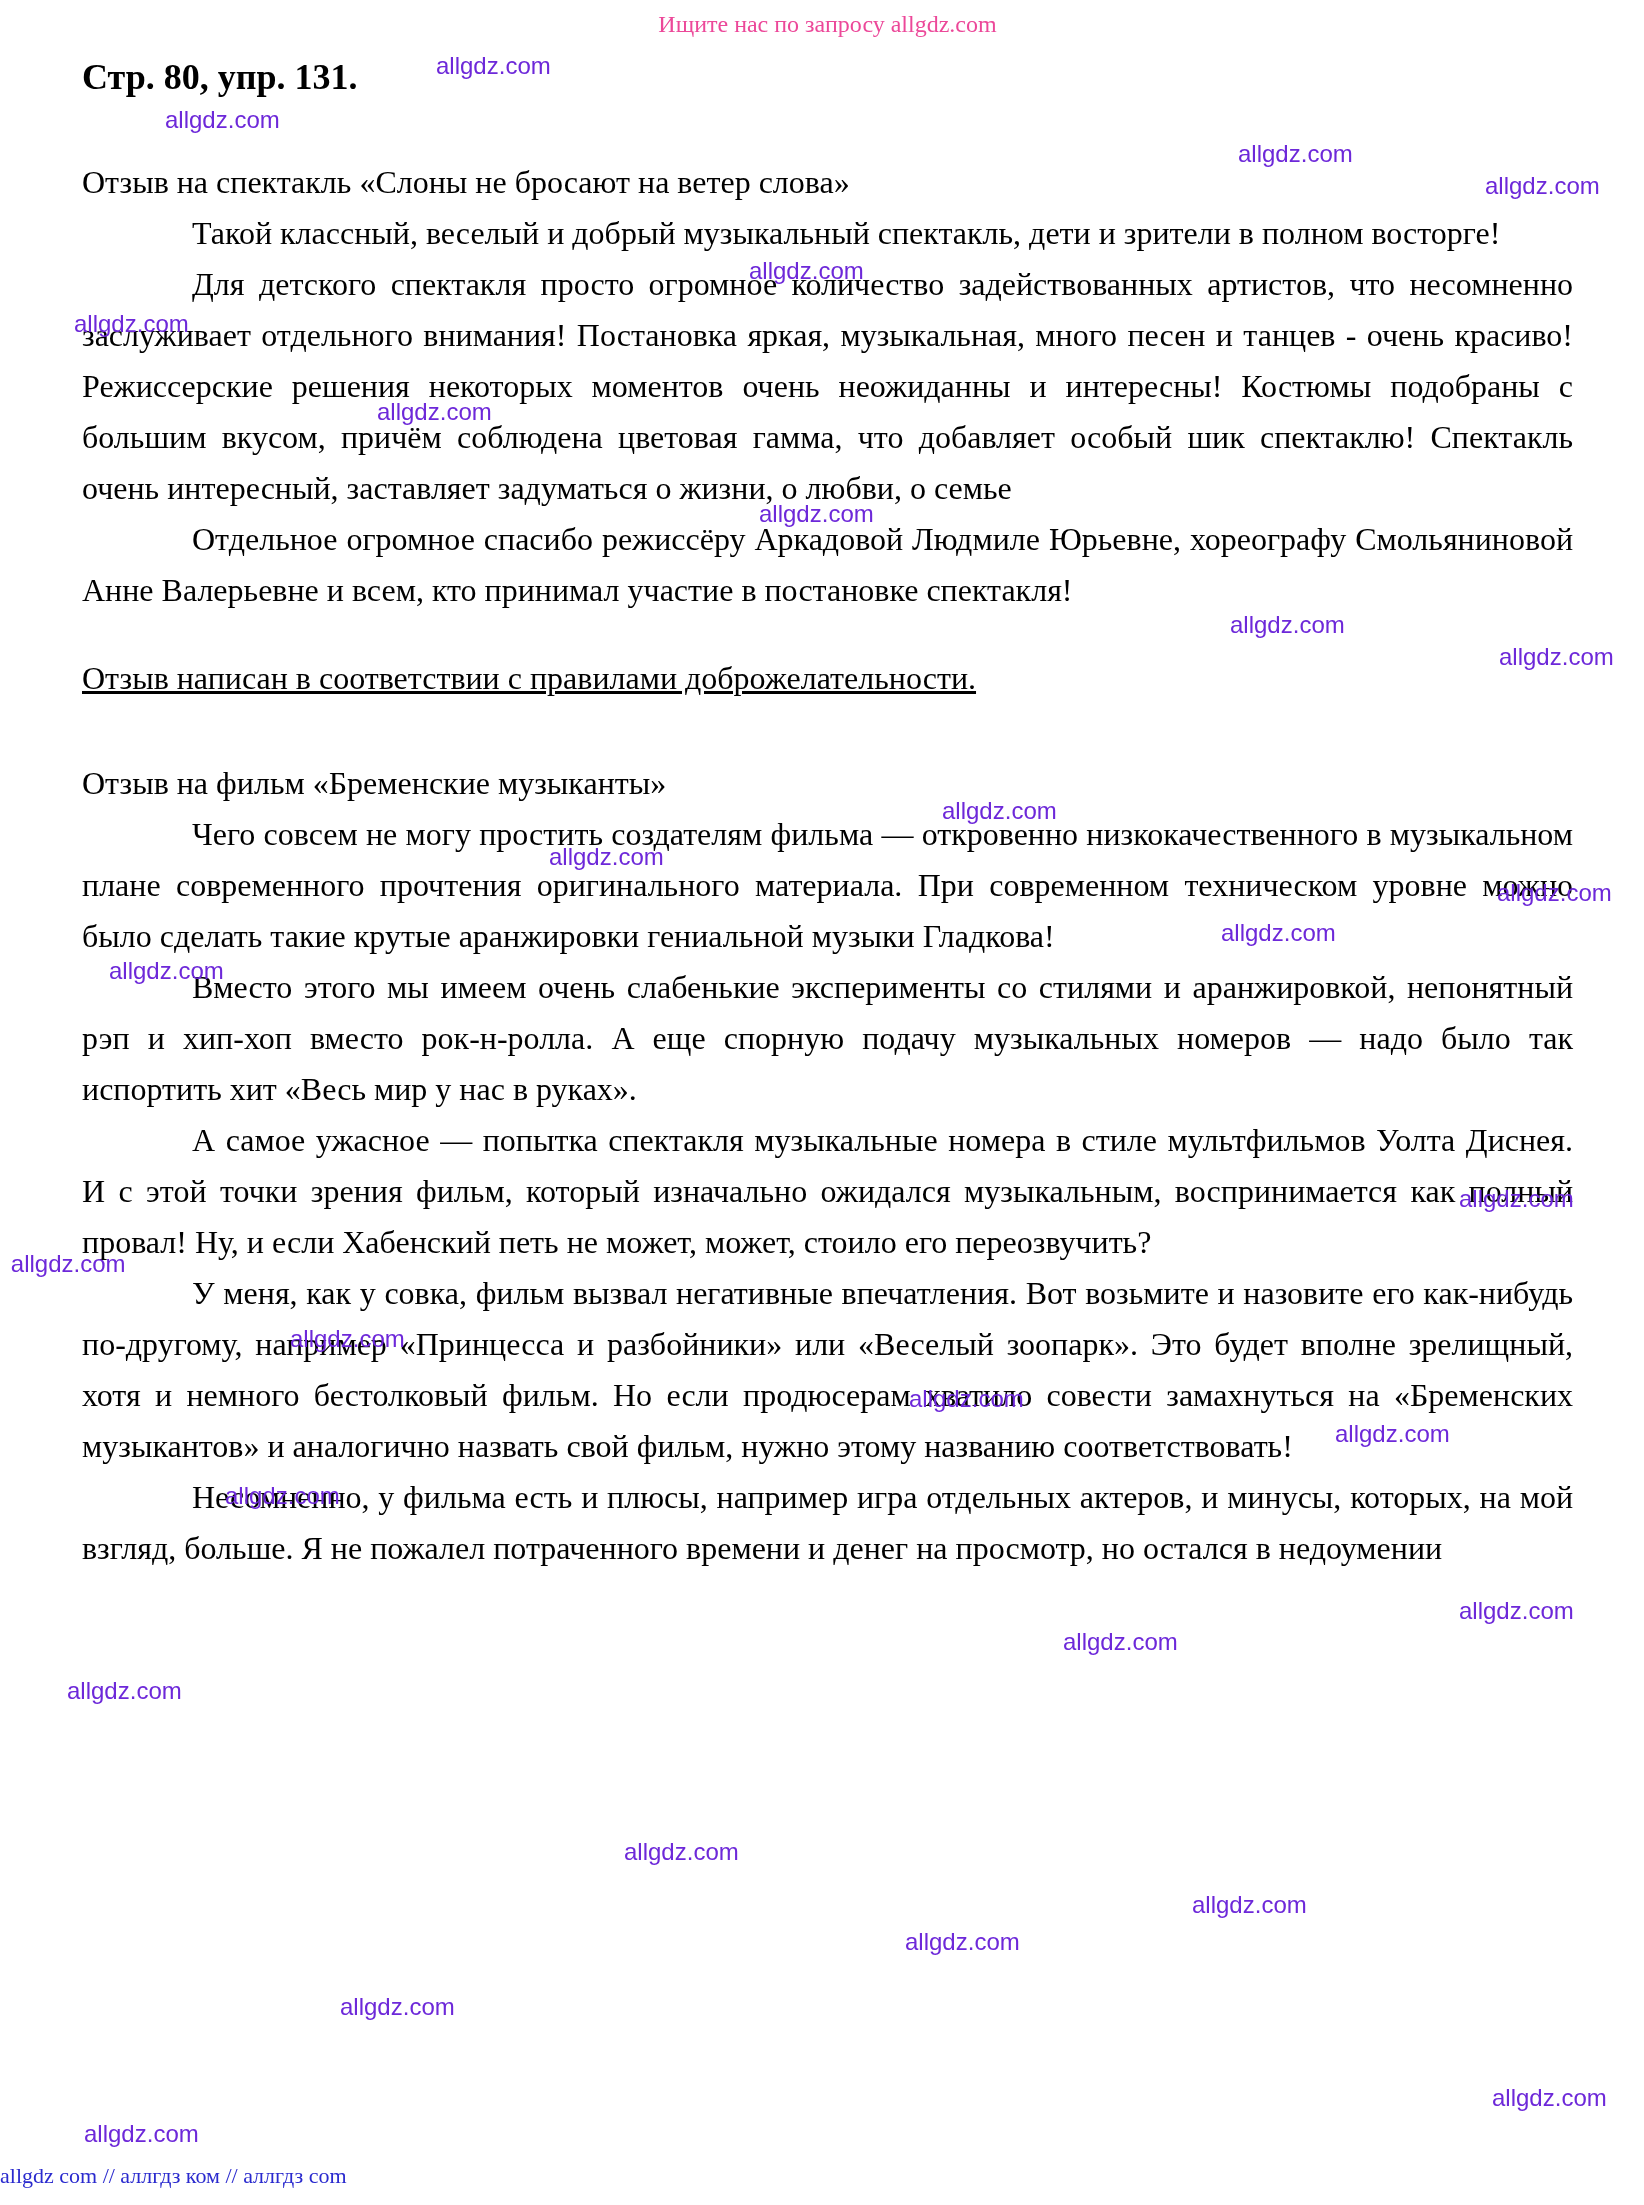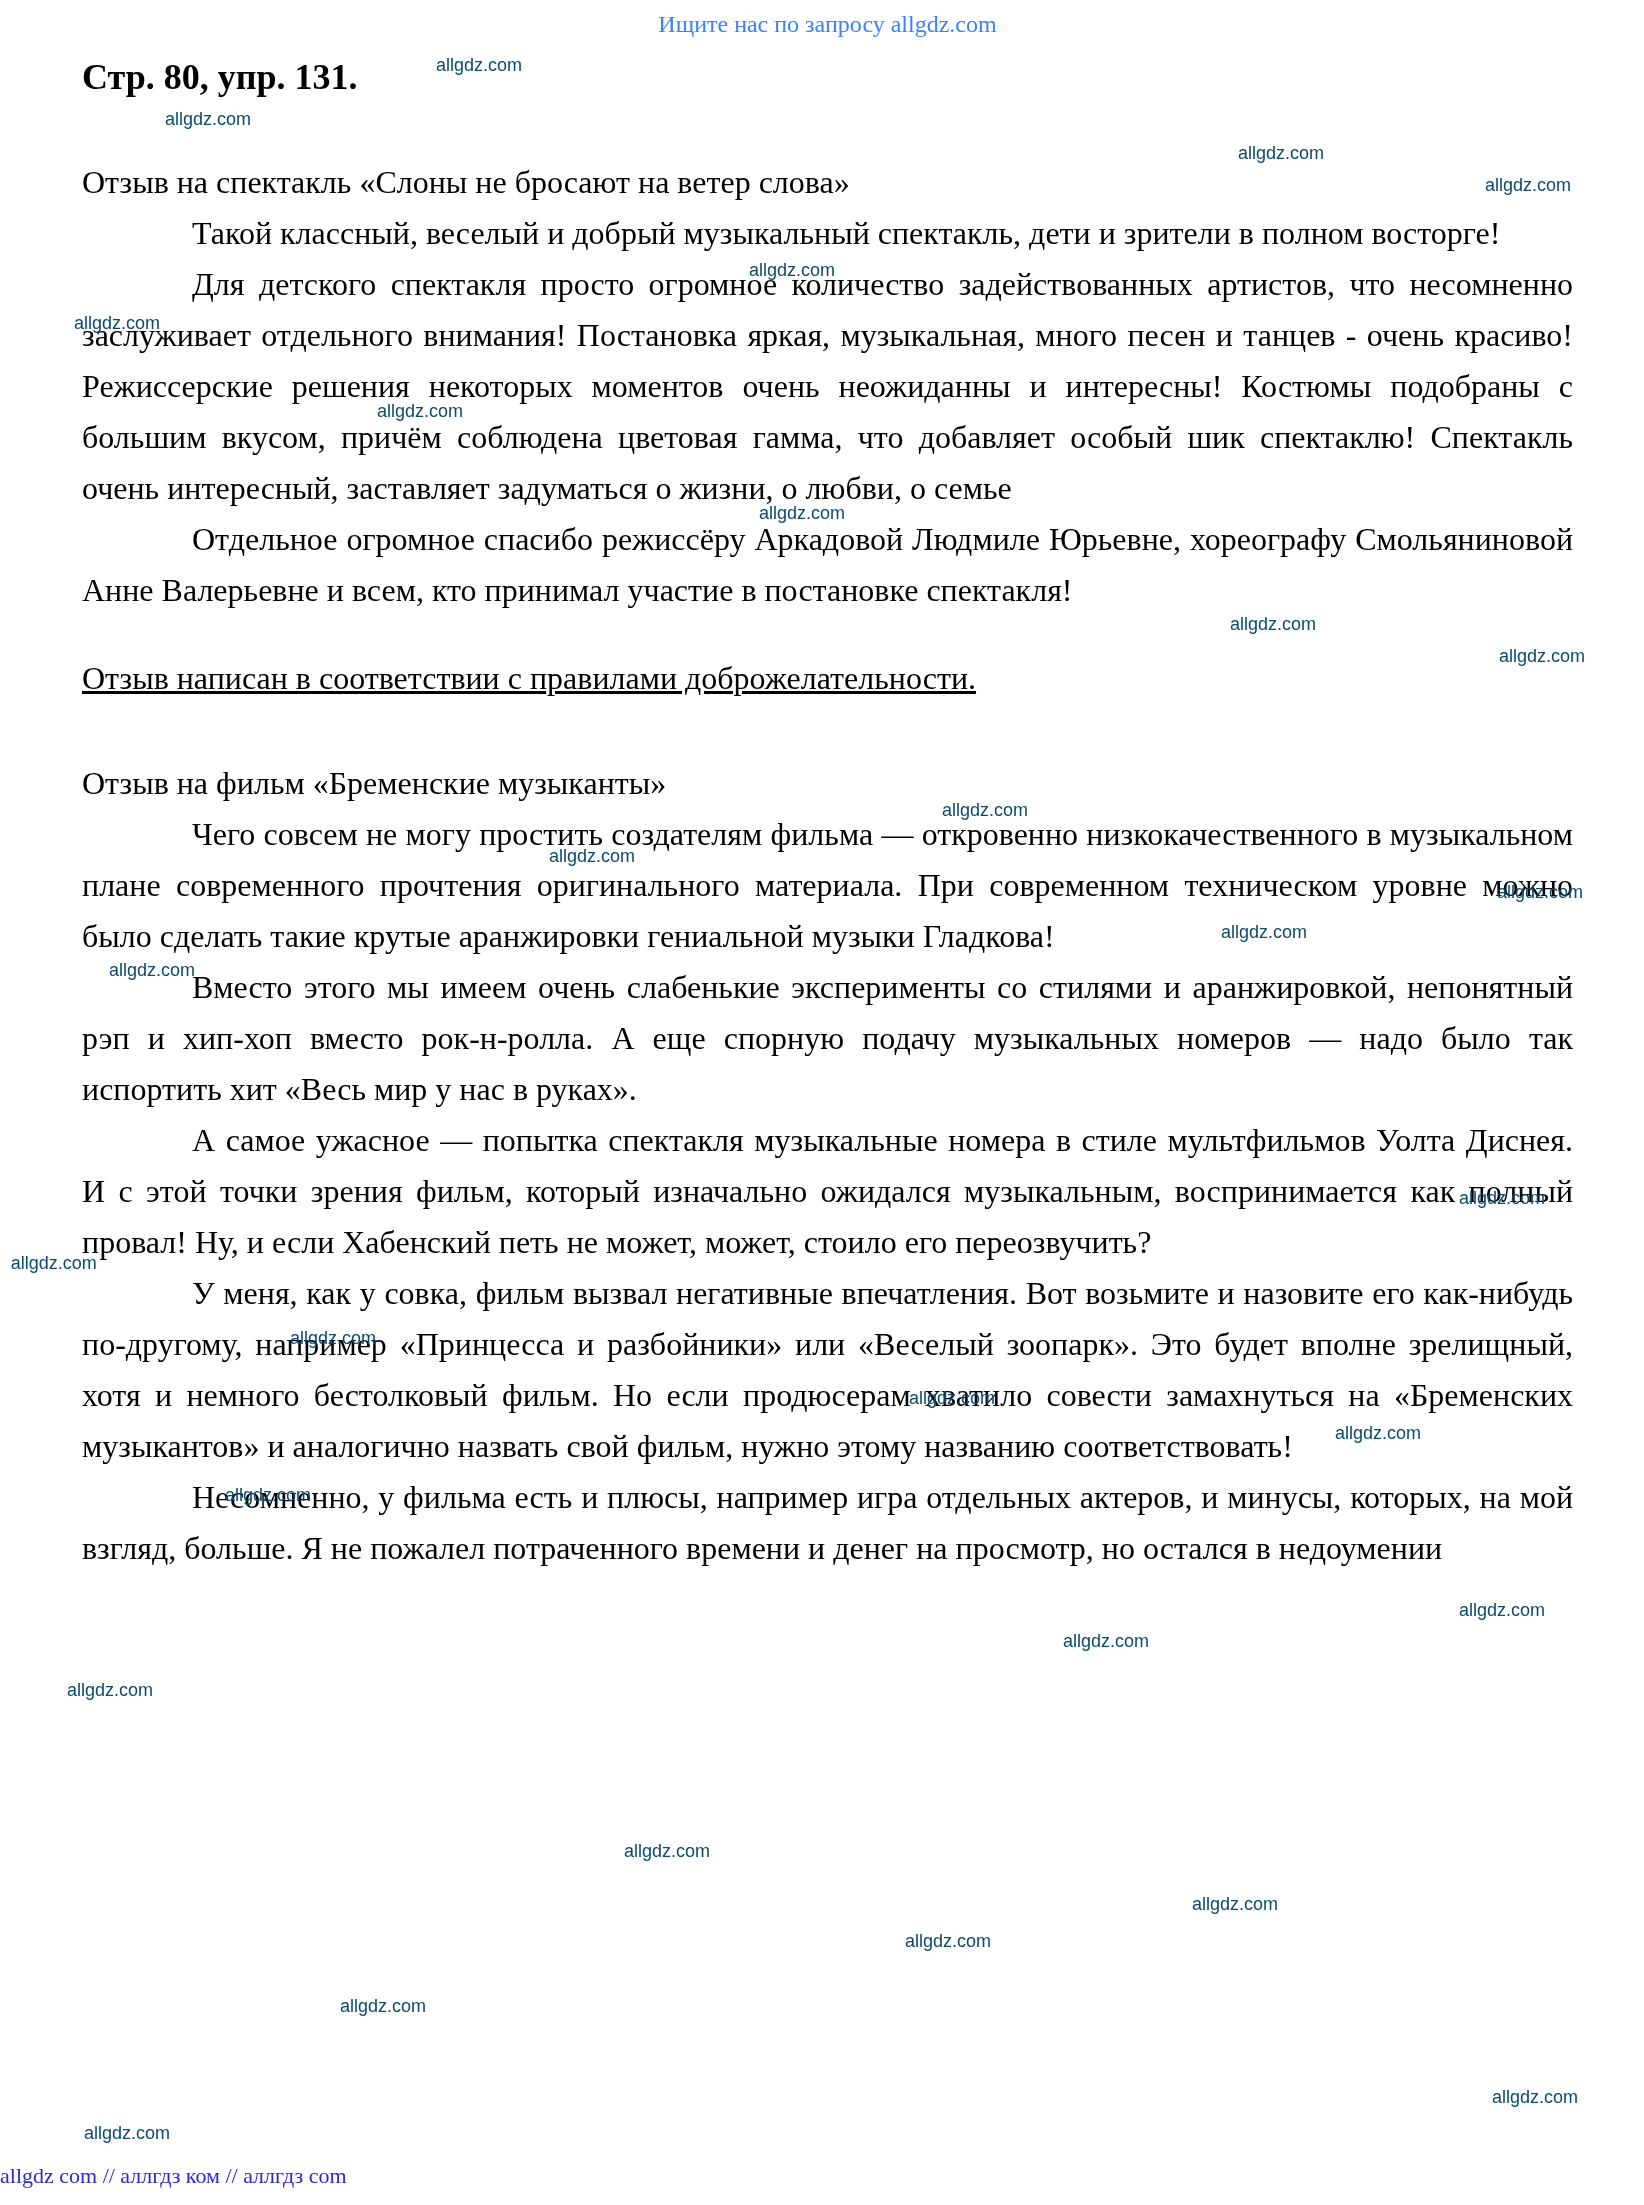--- a/index.html
+++ b/index.html
@@ -43,42 +43,42 @@
     font-size: 32px;
     line-height: 51px;
     text-align: justify;
   }
   p.indent { text-indent: 110px; }
   p.gap-before { margin-top: 37px; text-decoration: underline; }
 
   .watermark {
     position: absolute;
     font-family: "Liberation Sans", "DejaVu Sans", sans-serif;
-    font-size: 18px;
+    font-size: 24px;
     line-height: 23px;
-    color: #0c4a6e;
+    color: #6d28d9;
     white-space: nowrap;
     pointer-events: none;
   }
 
   .footer {
     position: absolute;
     left: 0; right: 0;
     bottom: 14px;
     text-align: left;
     font-size: 22px;
     line-height: 31px;
   }
 </style>
 </head>
 <body>
 
 <div class="page">
 
-  <div class="promo" style="color: #3b82f6;">Ищите нас по запросу allgdz.com</div>
+  <div class="promo" style="color: #ec4899;">Ищите нас по запросу allgdz.com</div>
 
   <h1 class="page-title">Стр. 80, упр. 131.</h1>
 
   <div id="content">
       <section class="section">
         <h2 class="section-title">Отзыв на спектакль «Слоны не бросают на ветер слова»</h2>
         <p class="body-par indent">Такой классный, веселый и добрый музыкальный спектакль, дети и зрители в полном восторге!</p>
         <p class="body-par indent">Для детского спектакля просто огромное количество задействованных артистов, что несомненно заслуживает отдельного внимания! Постановка яркая, музыкальная, много песен и танцев - очень красиво! Режиссерские решения некоторых моментов очень неожиданны и интересны! Костюмы подобраны с большим вкусом, причём соблюдена цветовая гамма, что добавляет особый шик спектаклю! Спектакль очень интересный, заставляет задуматься о жизни, о любви, о семье</p>
         <p class="body-par indent">Отдельное огромное спасибо режиссёру Аркадовой Людмиле Юрьевне, хореографу Смольяниновой Анне Валерьевне и всем, кто принимал участие в постановке спектакля!</p>
         <p class="body-par gap-before">Отзыв написан в соответствии с правилами доброжелательности.</p>

